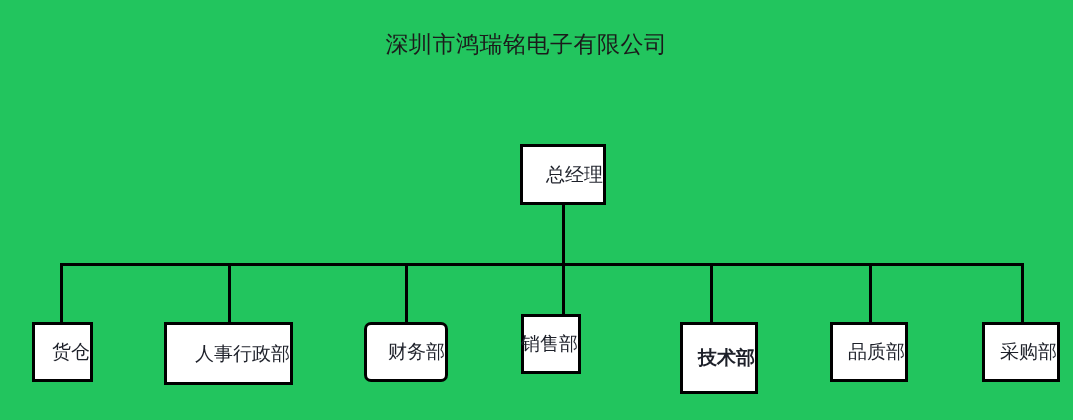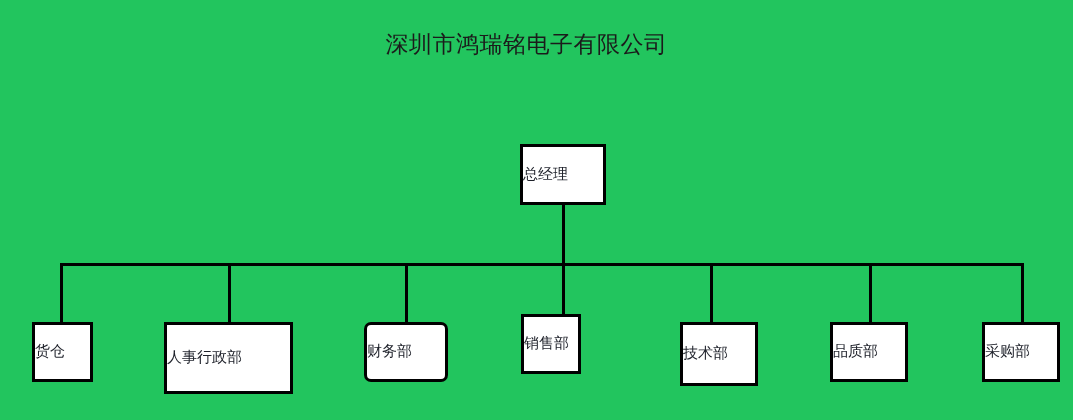--- a/index.html
+++ b/index.html
@@ -36,23 +36,23 @@
   #title-subject { top: 88px; }
 
   
   .node {
     position: absolute;
     box-sizing: border-box;
     background: #ffffff;
     border: 3px solid #000000;
     display: flex;
     align-items: center;
-    justify-content: flex-start;
+    justify-content: flex-end;
     color: #1d2029;
-    font-size: 15px;
+    font-size: 19px;
     line-height: 1;
     white-space: nowrap;
     z-index: 3;
   }
   .node-label {
     display: block;
     padding-bottom: 1px;
   }
 
   
@@ -86,30 +86,30 @@
     </div>
 
   <div class="node" id="node-root" style="left: 520px; top: 144px; width: 86px; height: 61px;">
     <span class="node-label">总经理</span>
   </div>
 
   <div id="children-layer">
       <div class="node" style="left: 32px; top: 322px; width: 61px; height: 60px;">
         <span class="node-label">货仓</span>
       </div>
-      <div class="node" style="left: 164px; top: 322px; width: 129px; height: 72px;">
+      <div class="node" style="left: 164px; top: 322px; width: 129px; height: 63px;">
         <span class="node-label">人事行政部</span>
       </div>
       <div class="node" style="left: 364px; top: 322px; width: 84px; height: 60px; border-radius: 7px;">
         <span class="node-label">财务部</span>
       </div>
       <div class="node" style="left: 521px; top: 314px; width: 60px; height: 60px;">
         <span class="node-label">销售部</span>
       </div>
-      <div class="node" style="left: 680px; top: 322px; width: 78px; height: 64px;">
+      <div class="node" style="left: 680px; top: 322px; width: 78px; height: 72px; font-weight: bold;">
         <span class="node-label">技术部</span>
       </div>
       <div class="node" style="left: 830px; top: 322px; width: 78px; height: 60px;">
         <span class="node-label">品质部</span>
       </div>
       <div class="node" style="left: 982px; top: 322px; width: 78px; height: 60px;">
         <span class="node-label">采购部</span>
       </div>
     </div>
 

